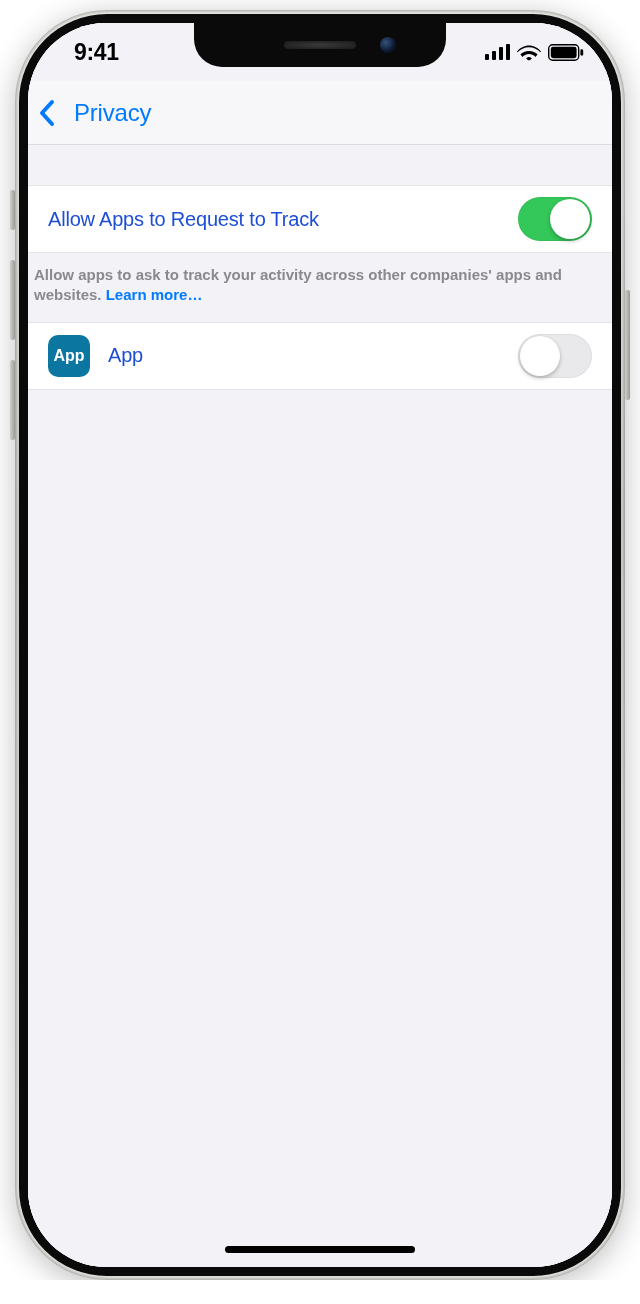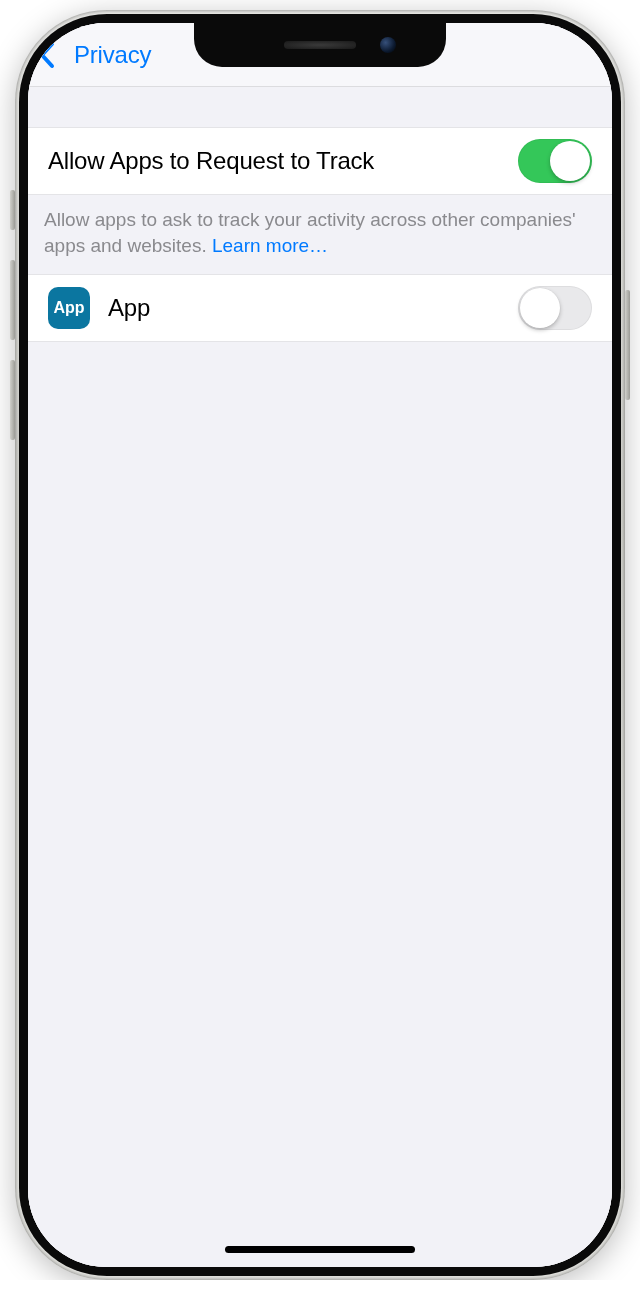--- a/index.html
+++ b/index.html
@@ -146,23 +146,23 @@
       background: #fff;
       border-top: 1px solid #e4e4e7;
       border-bottom: 1px solid #e4e4e7;
       display: flex;
       align-items: center;
       justify-content: space-between;
       padding: 0 20px;
       height: 68px;
     }
     .cell-label {
-      font-size: 24px;
+      font-size: 20px;
       letter-spacing: -.2px;
-      color: #000000;
+      color: #1d4ed8;
     }
     .cell.with-icon { gap: 18px; justify-content: space-between; }
     .cell.with-icon .toggle { margin-left: auto; }
 
     .app-icon {
       width: 42px; height: 42px; border-radius: 10px;
       background: #0b76a0;
       display: flex; align-items: center; justify-content: center;
       color: #fff; font-weight: 600; font-size: 16px;
       flex-shrink: 0;
@@ -183,24 +183,25 @@
       width: 40px; height: 40px; border-radius: 50%;
       background: #fff;
       box-shadow: 0 2px 4px rgba(0,0,0,.25), 0 0 0 .5px rgba(0,0,0,.04);
       transition: left .15s;
     }
     .toggle.on  .knob { left: 32px; }
     .toggle.off .knob { left: 2px; }
 
     
     .footer-text {
-      padding: 12px 16px 16px;
-      font-size: 19px;
+      padding: 12px 6px 16px;
+      font-size: 15px;
       line-height: 1.35;
       color: #8a8a8e;
+      font-weight: bold;
     }
     .footer-text a { color: #007aff; text-decoration: none; }
 
     
     .home-indicator {
       position: absolute;
       bottom: 14px;
       left: 50%;
       transform: translateX(-50%);
       width: 190px; height: 7px;
@@ -219,20 +220,44 @@
 
   <div class="inner-ring">
     <div class="screen-wrap">
       <div class="notch">
         <span class="speaker"></span>
         <span class="camera"></span>
       </div>
 
       <div class="screen">
 
+        <div class="status-bar">
+          <div class="status-time">9:41</div>
+          <div class="status-icons">
+
+            <svg width="25" height="16" viewBox="0 0 25 16">
+              <rect x="0" y="10" width="4" height="6" rx="1" fill="#000"></rect>
+              <rect x="7" y="7" width="4" height="9" rx="1" fill="#000"></rect>
+              <rect x="14" y="3" width="4" height="13" rx="1" fill="#000"></rect>
+              <rect x="21" y="0" width="4" height="16" rx="1" fill="#000"></rect>
+            </svg>
+
+            <svg width="24" height="17" viewBox="0 0 24 17">
+              <path d="M12 16.3c.8 0 1.5-.37 2.86-1.74 0 0-1.2-1.56-2.86-1.56-1.66 0-2.86 1.56-2.86 1.56C10.5 15.93 11.2 16.3 12 16.3z" fill="#000"></path>
+              <path d="M12 10.1c2.8 0 5.2 1.6 6.4 2.8l2.2-2.3C18.6 8.3 15.5 7 12 7S5.4 8.3 3.4 10.6l2.2 2.3C6.8 11.7 9.2 10.1 12 10.1z" fill="#000"></path>
+              <path d="M12 3.3c4.6 0 8.7 2.1 11.3 4.9l.7-.8C21.1 4.1 16.8 1.5 12 1.5S2.9 4.1 0 7.4l.7.8C3.3 5.4 7.4 3.3 12 3.3z" fill="#000"></path>
+            </svg>
+
+            <svg width="36" height="17" viewBox="0 0 36 17">
+              <rect x="0.7" y="0.7" width="30" height="15.6" rx="4" fill="none" stroke="#000" stroke-width="1.4"></rect>
+              <rect x="2.8" y="2.8" width="25.8" height="11.4" rx="2.4" fill="#000"></rect>
+              <rect x="32.4" y="5.3" width="2.8" height="6.4" rx="1.4" fill="#000"></rect>
+            </svg>
+          </div>
+        </div>
 
         <div class="nav-bar">
           <div class="back-btn">
             <svg width="20" height="28" viewBox="0 0 20 28" fill="none">
               <polyline points="14,3 4,14 14,25" stroke-width="4" stroke-linecap="round" stroke-linejoin="round"></polyline>
             </svg>
             <span>Privacy</span>
           </div>
         </div>
 

